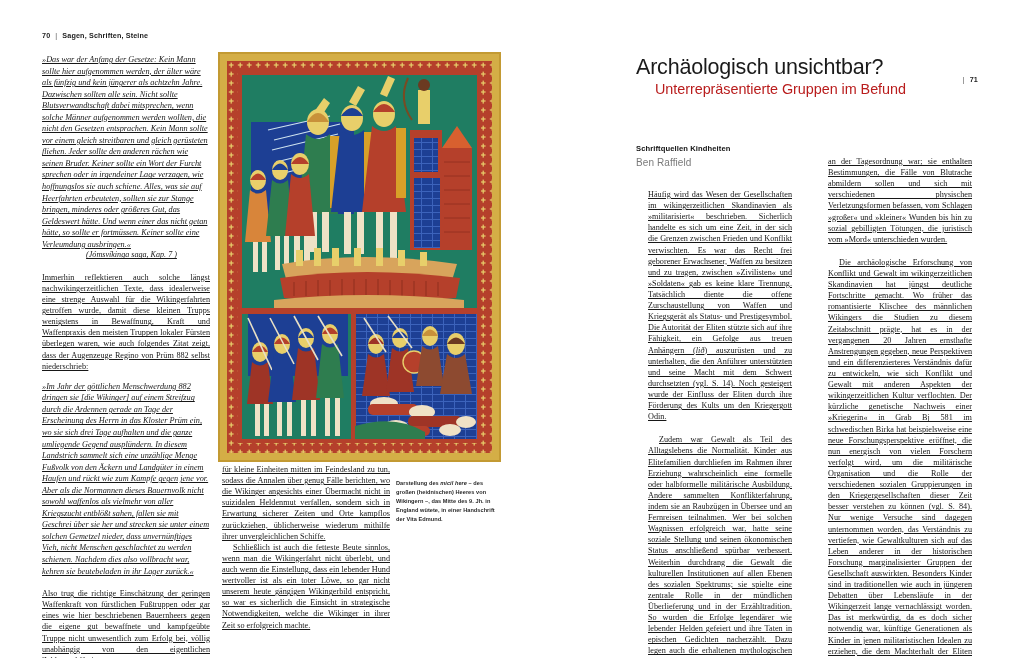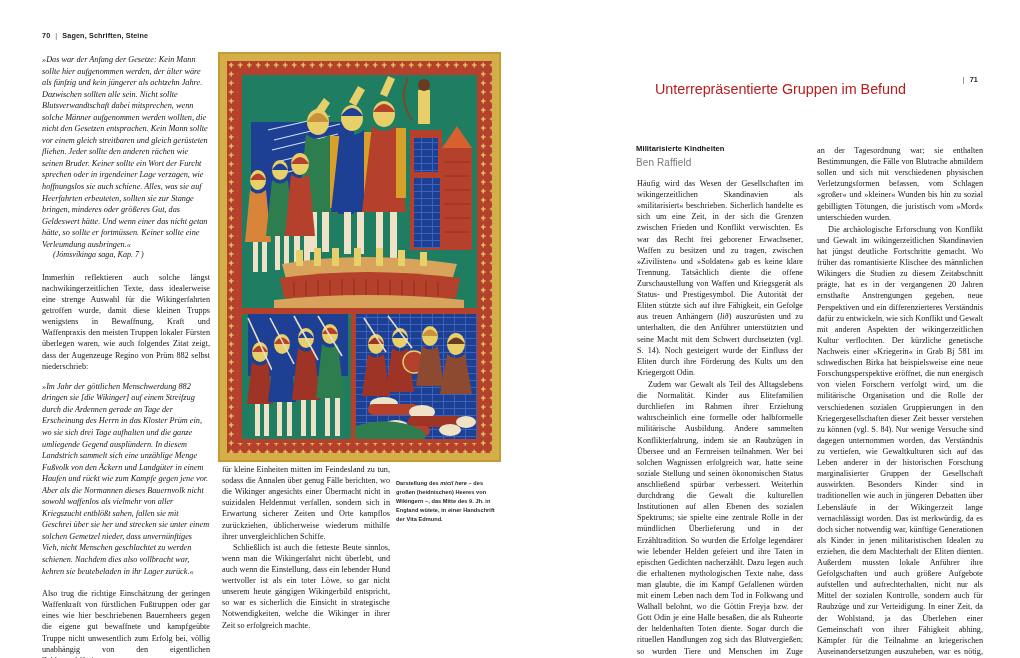--- a/index.html
+++ b/index.html
@@ -56,36 +56,36 @@
     width: 168px;
     font-size: 8.2px;
     line-height: 1.355;
     text-align: justify;
     hyphens: auto;
     color: #171717;
   }
   .lp-col-1 { left: 42px;  top: 54px;  width: 168px; }
   .lp-col-2 { left: 222px; top: 464px; width: 168px; }
 
-  .lp-col p { margin: 0; }
+  .lp-col p { margin: 0; text-decoration: underline; }
   .lp-col p + p { text-indent: 11px; }
   .lp-col p.noindent + p { text-indent: 11px; }
 
   .quote {
     font-style: italic;
     font-family: "Liberation Serif", serif;
     font-size: 8.25px;
     line-height: 1.40;
     text-align: left;
     margin: 0;
   }
   .quote-src {
     font-style: italic;
     font-size: 8.1px;
-    text-align: left;
+    text-align: center;
     margin: 3px 0 0 0;
     line-height: 1.3;
   }
   .gap-sm  { height: 9px; }
   .gap-md  { height: 11px; }
 
   
   .plate {
     position: absolute;
     left: 218px;
@@ -164,21 +164,21 @@
     position: absolute;
     width: 168px;
     font-size: 8.2px;
     line-height: 1.355;
     text-align: justify;
     hyphens: auto;
     color: #171717;
   }
   .rp-col-1 { left: 636px; top: 177px; }
   .rp-col-2 { left: 816px; top: 144px; }
-  .rp-col p { margin: 1px; }
+  .rp-col p { margin: 12px; text-decoration: underline; }
   .rp-col p + p { text-indent: 11px; }
   .rp-col i { font-style: italic; }
 
   .no-sel { user-select: none; }
 </style>
 </head>
 <body>
 
 <div class="spread">
 
@@ -424,22 +424,23 @@
       <p>Schließlich ist auch die fetteste Beute sinnlos, wenn man die Wikingerfahrt nicht überlebt, und auch wenn die Einstellung, dass ein lebender Hund wertvoller ist als ein toter Löwe, so gar nicht unserem heute gängigen Wikingerbild entspricht, so war es sicherlich die Einsicht in strategische Notwendigkeiten, welche die Wikinger in ihrer Zeit so erfolgreich machte.</p>
     </div>
   </div>
 
   <div class="page page-right">
     <div class="runhead runhead-right no-sel">
       <span class="sep">|</span><span>71</span>
     </div>
   </div>
 
+  <div class="rp-title">Archäologisch unsichtbar?</div>
   <div class="rp-subtitle">Unterrepräsentierte Gruppen im Befund</div>
-  <div class="rp-section-title">Militarisierte Kindheiten</div>
+  <div class="rp-section-title">Schriftquellen Kindheiten</div>
   <div class="rp-author">Ben Raffield</div>
 
   <div class="rp-col rp-col-1">
     <p class="noindent"><span>Häufig wird das Wesen der Gesellschaften im wikingerzeitlichen Skandinavien als »militarisiert« beschrieben. Sicherlich handelte es sich um eine Zeit, in der sich die Grenzen zwischen Frieden und Konflikt verwischten. Es war das Recht frei geborener Erwachsener, Waffen zu besitzen und zu tragen, zwischen »Zivilisten« und »Soldaten« gab es keine klare Trennung. Tatsächlich diente die offene Zurschaustellung von Waffen und Kriegsgerät als Status- und Prestigesymbol. Die Autorität der Eliten stützte sich auf ihre Fähigkeit, ein Gefolge aus treuen Anhängern (</span><i>lið</i><span>) auszurüsten und zu unterhalten, die den Anführer unterstützten und seine Macht mit dem Schwert durchsetzten (vgl. S. 14). Noch gesteigert wurde der Einfluss der Eliten durch ihre Förderung des Kults um den Kriegergott Odin.</span></p>
     <p>Zudem war Gewalt als Teil des Alltagslebens die Normalität. Kinder aus Elitefamilien durchliefen im Rahmen ihrer Erziehung wahrscheinlich eine formelle oder halbformelle militärische Ausbildung. Andere sammelten Konflikterfahrung, indem sie an Raubzügen in Übersee und an Fernreisen teilnahmen. Wer bei solchen Wagnissen erfolgreich war, hatte seine soziale Stellung und seinen ökonomischen Status anschließend spürbar verbessert. Weiterhin durchdrang die Gewalt die kulturellen Institutionen auf allen Ebenen des sozialen Spektrums; sie spielte eine zentrale Rolle in der mündlichen Überlieferung und in der Erzähltradition. So wurden die Erfolge legendärer wie lebender Helden gefeiert und ihre Taten in epischen Gedichten nacherzählt. Dazu legen auch die erhaltenen mythologischen Texte nahe, dass man glaubte, die im Kampf Gefallenen würden mit einem Leben nach dem Tod in Folkwang und Walhall belohnt, wo die Göttin Freyja bzw. der Gott Odin je eine Halle besaßen, die als Ruheorte der heldenhaften Toten diente. Sogar durch die rituellen Handlungen zog sich das Blutvergießen; so wurden Tiere und Menschen im Zuge dramatischer Riten getötet, die Gemeinschaften durch das Erneuern gegenseitiger Verpflichtungen und Freundschaftsbande enger aneinanderknüpften. Ebenso legen Befunde aus späteren Rechtstexten des Mittelalters nahe, dass Gewalt</p>
   </div>
 
   <div class="rp-col rp-col-2">
     <p class="noindent">an der Tagesordnung war; sie enthalten Bestimmungen, die Fälle von Blutrache abmildern sollen und sich mit verschiedenen physischen Verletzungsformen befassen, vom Schlagen »großer« und »kleiner« Wunden bis hin zu sozial gebilligten Tötungen, die juristisch vom »Mord« unterschieden wurden.</p>
     <p>Die archäologische Erforschung von Konflikt und Gewalt im wikingerzeitlichen Skandinavien hat jüngst deutliche Fortschritte gemacht. Wo früher das romantisierte Klischee des männlichen Wikingers die Studien zu diesem Zeitabschnitt prägte, hat es in der vergangenen 20 Jahren ernsthafte Anstrengungen gegeben, neue Perspektiven und ein differenzierteres Verständnis dafür zu entwickeln, wie sich Konflikt und Gewalt mit anderen Aspekten der wikingerzeitlichen Kultur verflochten. Der kürzliche genetische Nachweis einer »Kriegerin« in Grab Bj 581 im schwedischen Birka hat beispielsweise eine neue Forschungsperspektive eröffnet, die nun energisch von vielen Forschern verfolgt wird, um die militärische Organisation und die Rolle der verschiedenen sozialen Gruppierungen in den Kriegergesellschaften dieser Zeit besser verstehen zu können (vgl. S. 84). Nur wenige Versuche sind dagegen unternommen worden, das Verständnis zu vertiefen, wie Gewaltkulturen sich auf das Leben anderer in der historischen Forschung marginalisierter Gruppen der Gesellschaft auswirkten. Besonders Kinder sind in traditionellen wie auch in jüngeren Debatten über Lebensläufe in der Wikingerzeit lange vernachlässigt worden. Das ist merkwürdig, da es doch sicher notwendig war, künftige Generationen als Kinder in jenen militaristischen Idealen zu erziehen, die dem Machterhalt der Eliten dienten. Außerdem mussten lokale Anführer ihre Gefolgschaften und auch größere Aufgebote aufstellen und aufrechterhalten, nicht nur als Mittel der sozialen Kontrolle, sondern auch für Raubzüge und zur Verteidigung. In einer Zeit, da der Wohlstand, ja das Überleben einer Gemeinschaft von ihrer Fähigkeit abhing, Kämpfer für die Teilnahme an kriegerischen Auseinandersetzungen auszuheben, war es nötig, die Kinder so zu konditionieren, dass sie Gewalt als einen normativen Teil des Alltags akzeptierten und mit ihr lebten. Wie wir später sehen werden, lassen sich Belege für diesen Sozialisationsprozess in archäologischen Befunden und in Schriftquellen nachweisen.</p>

